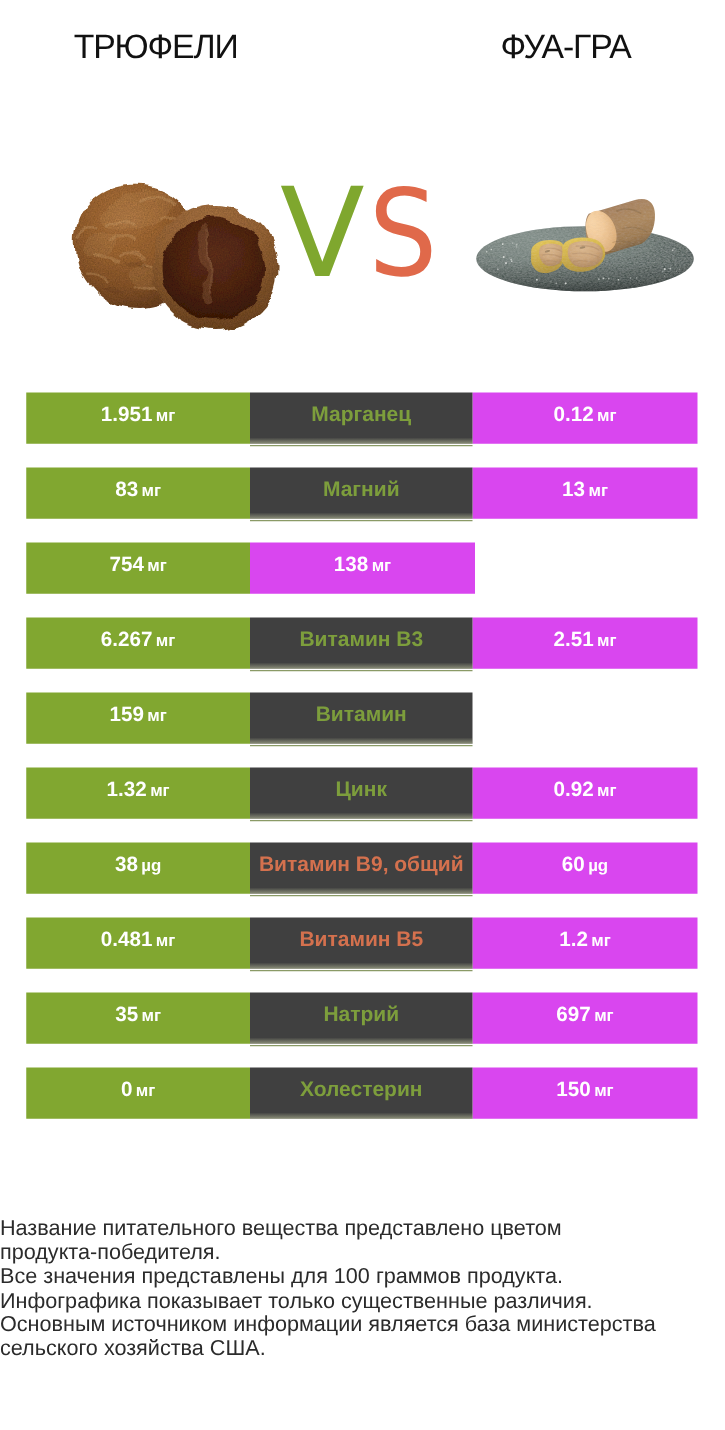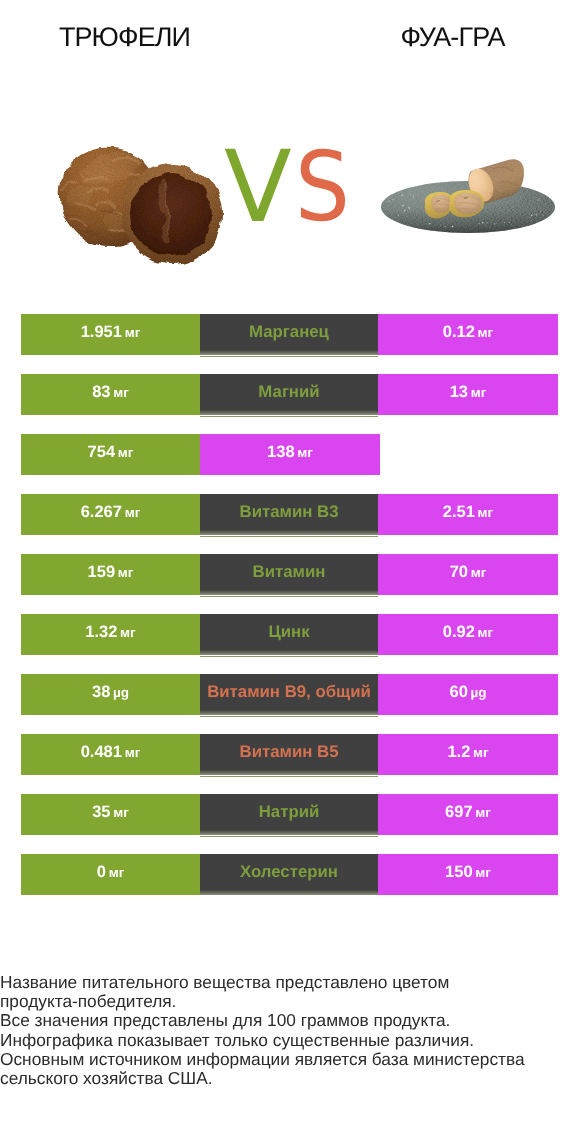--- a/index.html
+++ b/index.html
@@ -308,23 +308,20 @@
           <span class="val">2.51<span class="u"> мг</span></span>
         </div>
       </div>
       <div class="row">
         <div class="cell left">
           <span class="val">159<span class="u"> мг</span></span>
         </div>
         <div class="cell mid">
           <span class="name g">Витамин</span>
         </div>
-        <div class="cell right">
-          <span class="val">70<span class="u"> мг</span></span>
-        </div>
       </div>
       <div class="row">
         <div class="cell left">
           <span class="val">1.32<span class="u"> мг</span></span>
         </div>
         <div class="cell mid">
           <span class="name g">Цинк</span>
         </div>
         <div class="cell right">
           <span class="val">0.92<span class="u"> мг</span></span>

